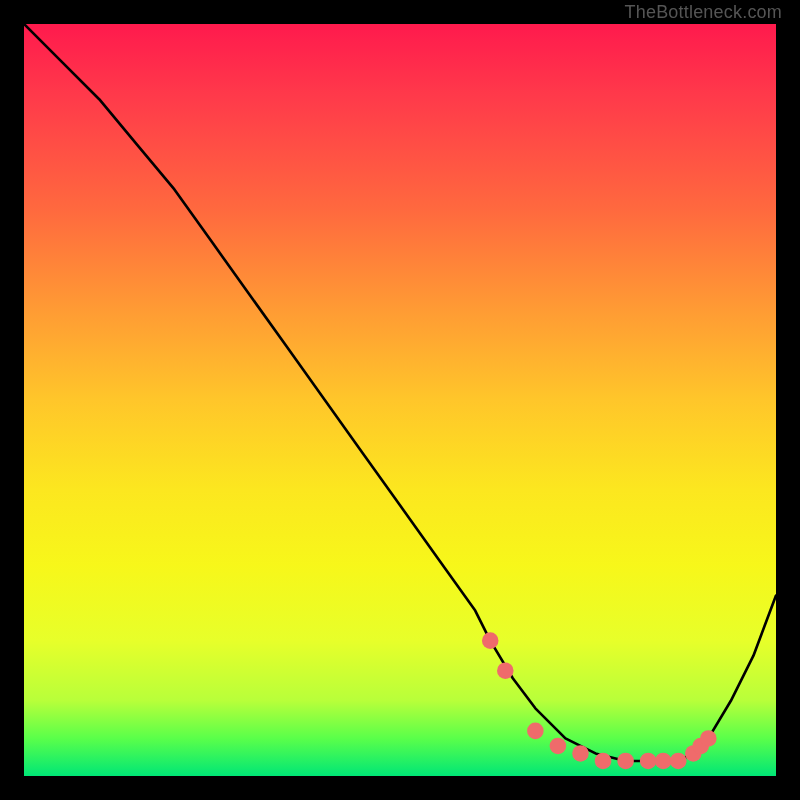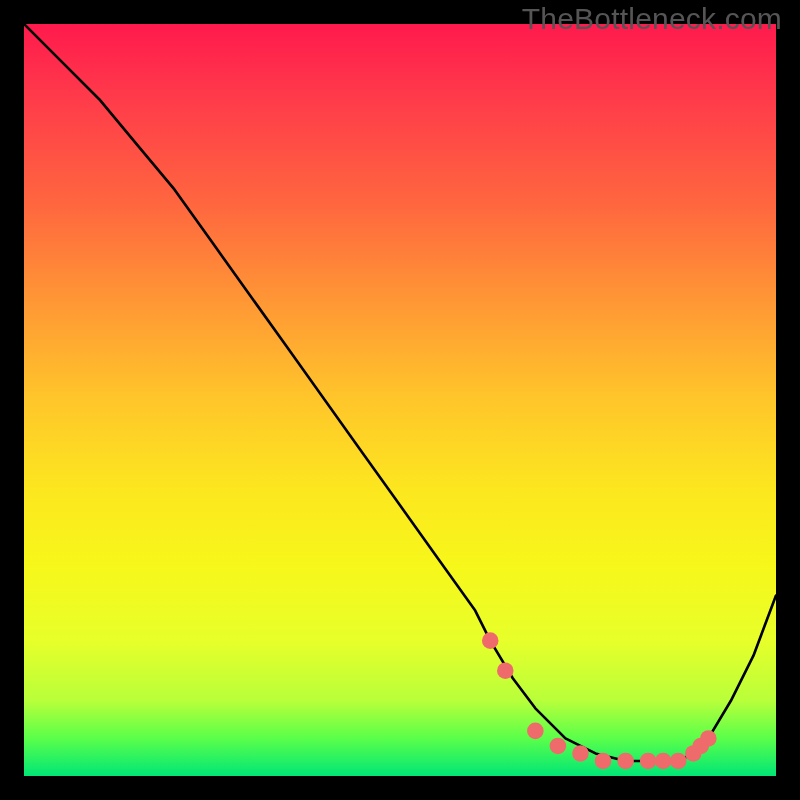--- a/index.html
+++ b/index.html
@@ -15,21 +15,21 @@
     position: relative;
     width: 800px;
     height: 800px;
     background: #000;
   }
   .watermark {
     position: absolute;
     top: 2px;
     right: 18px;
     color: #555;
-    font-size: 30px;
+    font-size: 18px;
     font-weight: 500;
     z-index: 10;
     letter-spacing: 0.2px;
     margin-left: 8px;
   }
   .plot-area {
     position: absolute;
     left: 24px;
     top: 24px;
     width: 752px;

